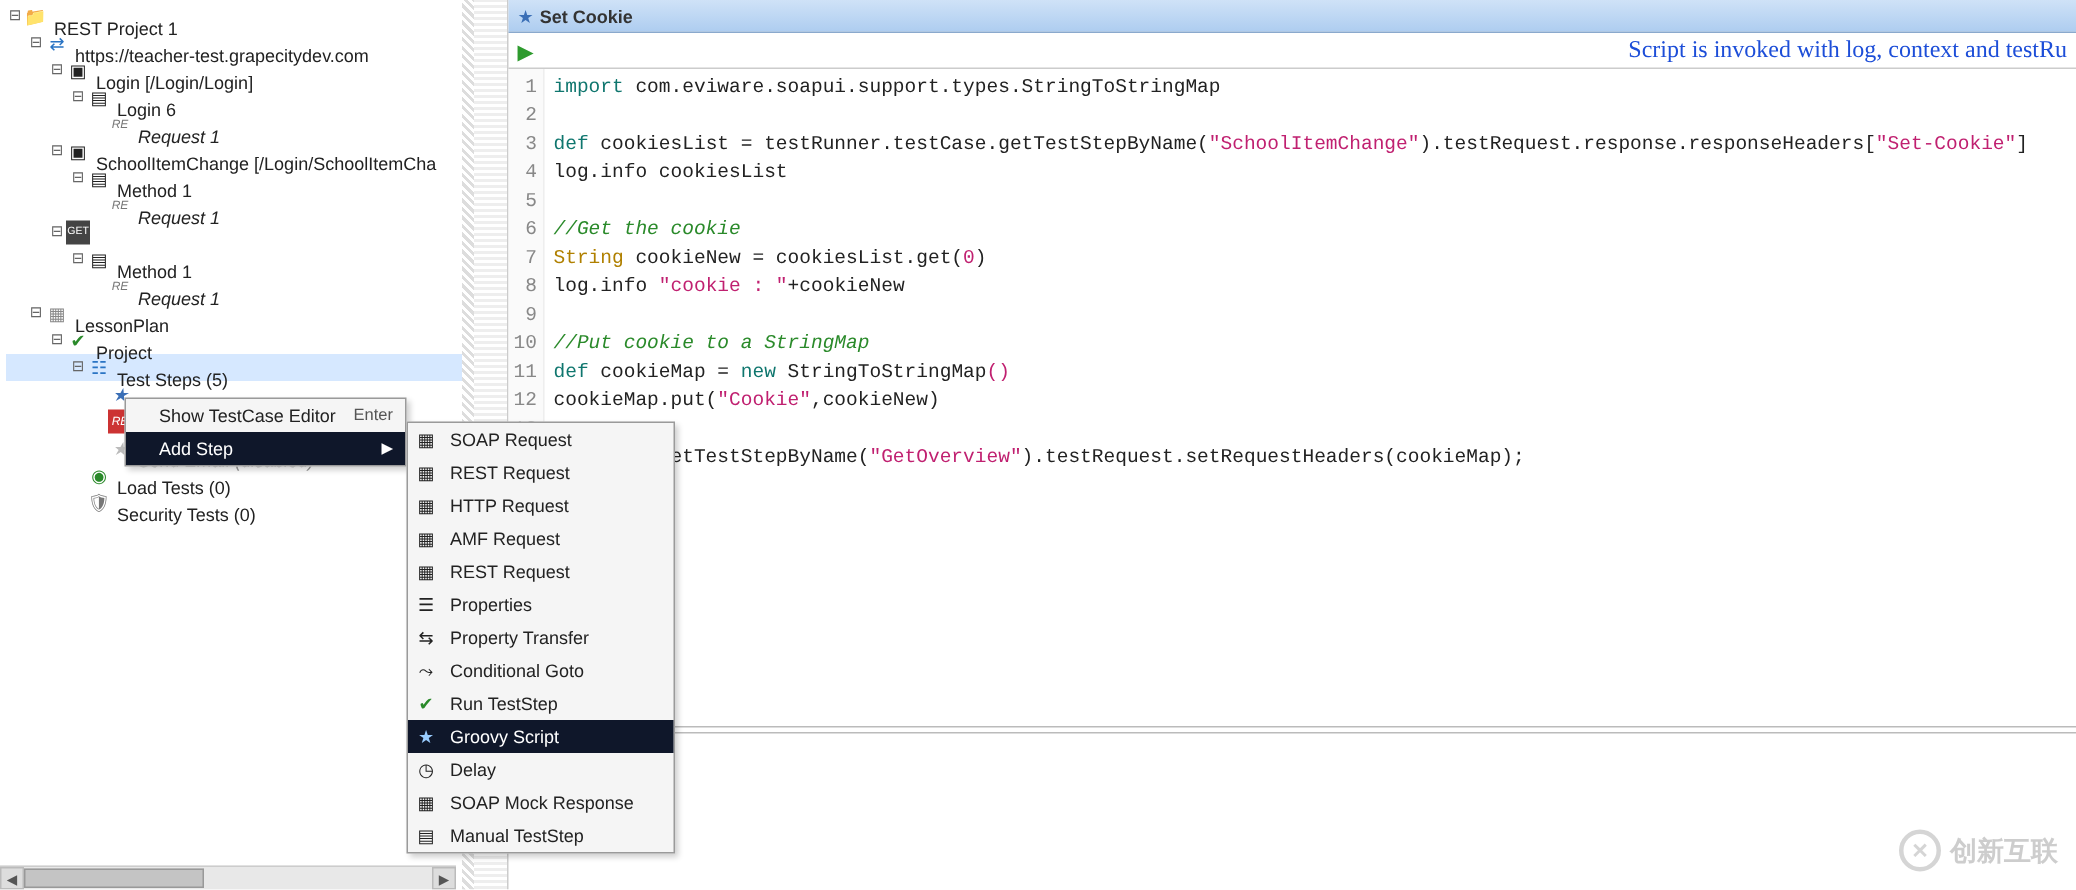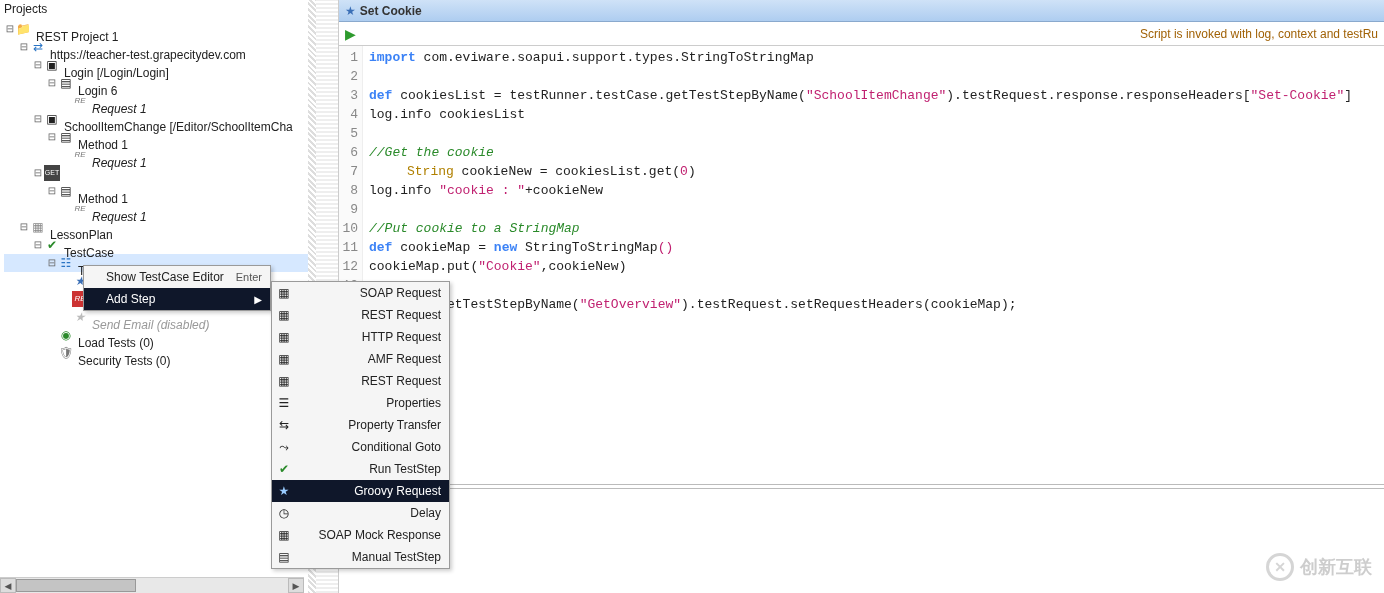--- a/index.html
+++ b/index.html
@@ -53,21 +53,20 @@
     border: 1px solid #9a9a9a;
     box-shadow: 2px 2px 4px rgba(0,0,0,.2);
     z-index: 10;
   }
   .menu-item {
     height: 22px;
     display: flex;
     align-items: center;
     padding: 0 8px 0 22px;
     position: relative;
-    justify-content: flex-end;
   }
   .menu-item .shortcut { margin-left: auto; color: #555; font-size: 11px; }
   .menu-item.highlight { background: #0f172a; color: #fff; }
   .menu-item .arrow { margin-left: auto; font-size: 10px; }
 
   .sub-menu {
     position: absolute;
     left: 271px; top: 281px;
     width: 179px;
     background: #f5f5f5;
@@ -98,22 +97,23 @@
   .toolbar {
     height: 24px;
     display: flex;
     align-items: center;
     border-bottom: 1px solid #ccc;
     padding: 0 6px;
   }
   .run-ico { color: #2e9b2e; font-size: 14px; }
   .toolbar-note {
     margin-left: auto;
-    font-size: 12px;
-    color: #a16207;
+    font-size: 16px;
+    color: #1d4ed8;
+    font-family: Liberation Serif, serif;
   }
   .editor {
     position: absolute;
     left: 0; top: 46px; right: 0; height: 437px;
     font-family: "Courier New", monospace;
     font-size: 13px;
     display: flex;
   }
   .gutter {
     width: 24px;
@@ -122,22 +122,22 @@
     padding: 2px 4px 0 0;
     border-right: 1px solid #eee;
     line-height: 19px;
     background: #fafafa;
   }
   .code {
     padding: 2px 0 0 6px;
     line-height: 19px;
     white-space: pre;
   }
-  .kw { color: #3b82f6; font-weight: bold; }
-  .type { color: #b08000; margin-left: 38px; }
+  .kw { color: #0f766e; font-weight: normal; }
+  .type { color: #b08000; }
   .str { color: #c02070; }
   .cmt { color: #2a8a2a; font-style: italic; }
   .num { color: #c02070; }
   .punc { color: #c02070; }
 
   .hr1 { position:absolute; left:0; right:0; top:484px; border-top:1px solid #bbb; }
   .hr2 { position:absolute; left:0; right:0; top:488px; border-top:1px solid #bbb; }
 
   .scrollbar-h {
     position: absolute;
@@ -168,21 +168,20 @@
   }
   .watermark .wm-ico {
     width:28px; height:28px; border:3px solid #c4c4c4; border-radius:50%;
     display:flex; align-items:center; justify-content:center; font-size:14px; color:#c4c4c4;
   }
 </style>
 </head>
 <body>
 
 <div class="panel-left">
-  <div class="panel-title">Projects</div>
   <div class="tree">
 
     <div class="tree-row">
       <span class="exp">⊟</span>
       <span class="ico">📁</span>
       <span class="lbl">REST Project 1</span>
     </div>
 
     <div class="tree-row indent-1">
       <span class="exp">⊟</span>
@@ -202,21 +201,21 @@
     </div>
     <div class="tree-row indent-4">
       <span class="exp"></span>
       <span class="ico" style="font-size:8px;color:#777">RE<br></span>
       <span class="lbl">Request 1</span>
     </div>
 
     <div class="tree-row indent-2">
       <span class="exp">⊟</span>
       <span class="ico">▣</span>
-      <span class="lbl">SchoolItemChange [/Editor/SchoolItemCha</span>
+      <span class="lbl">SchoolItemChange [/Login/SchoolItemCha</span>
     </div>
     <div class="tree-row indent-3">
       <span class="exp">⊟</span>
       <span class="ico">▤</span>
       <span class="lbl">Method 1</span>
     </div>
     <div class="tree-row indent-4">
       <span class="exp"></span>
       <span class="ico" style="font-size:8px;color:#777">RE</span>
       <span class="lbl">Request 1</span>
@@ -238,21 +237,21 @@
     </div>
 
     <div class="tree-row indent-1">
       <span class="exp">⊟</span>
       <span class="ico" style="color:#888">▦</span>
       <span class="lbl">LessonPlan</span>
     </div>
     <div class="tree-row indent-2">
       <span class="exp">⊟</span>
       <span class="ico" style="color:#2a8a2a">✔</span>
-      <span class="lbl">TestCase</span>
+      <span class="lbl">Project</span>
     </div>
     <div class="tree-row indent-3 sel-row">
       <span class="exp">⊟</span>
       <span class="ico" style="color:#2a74c4">☷</span>
       <span class="lbl">Test Steps (5)</span>
     </div>
     <div class="tree-row indent-4">
       <span class="exp"></span>
       <span class="ico" style="color:#3b6fb6">★</span>
       <span class="lbl">Set Cookie</span>
@@ -334,21 +333,21 @@
   <div class="menu-item">
       <span class="menu-ico">⤳</span>
       <span>Conditional Goto</span>
     </div>
   <div class="menu-item">
       <span class="menu-ico" style="color:#2a8a2a">✔</span>
       <span>Run TestStep</span>
     </div>
   <div class="menu-item highlight">
       <span class="menu-ico" style="color:#9cf">★</span>
-      <span>Groovy Request</span>
+      <span>Groovy Script</span>
     </div>
   <div class="menu-item">
       <span class="menu-ico">◷</span>
       <span>Delay</span>
     </div>
   <div class="menu-item">
       <span class="menu-ico">▦</span>
       <span>SOAP Mock Response</span>
     </div>
   <div class="menu-item">

